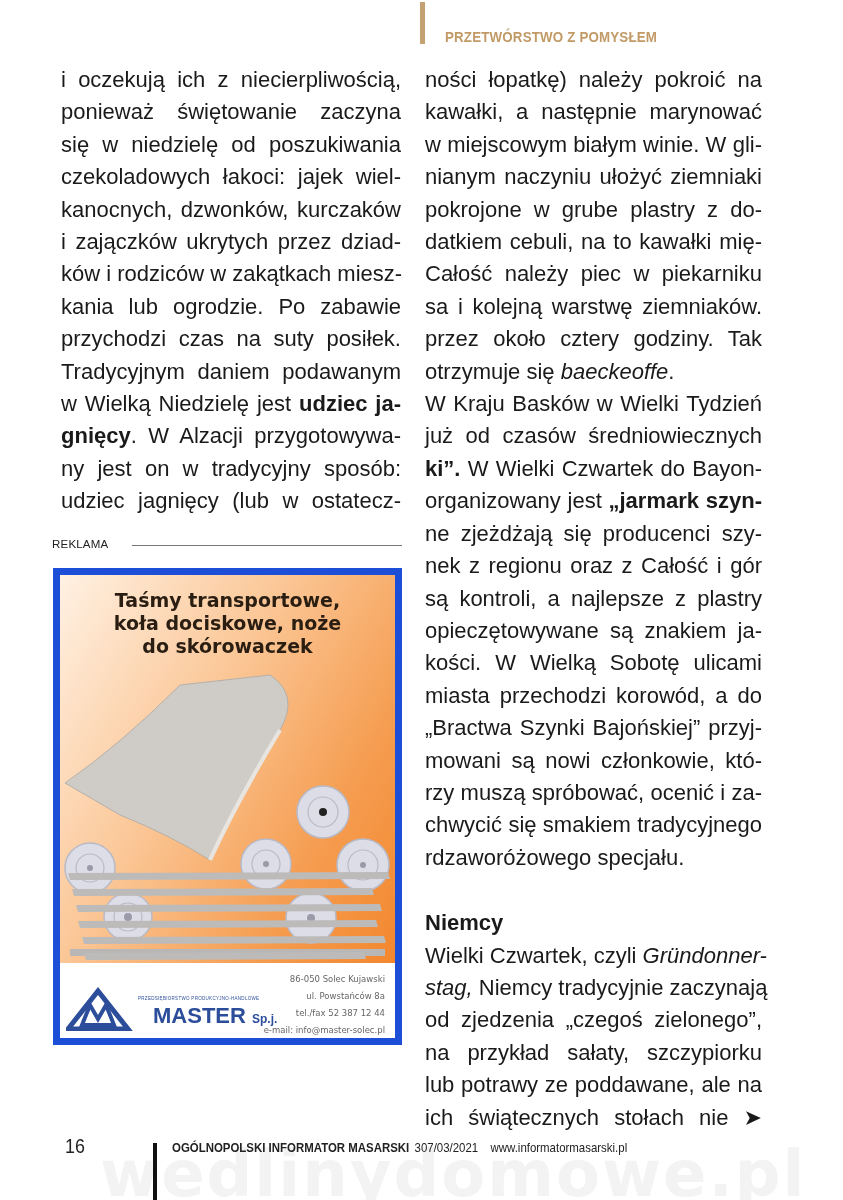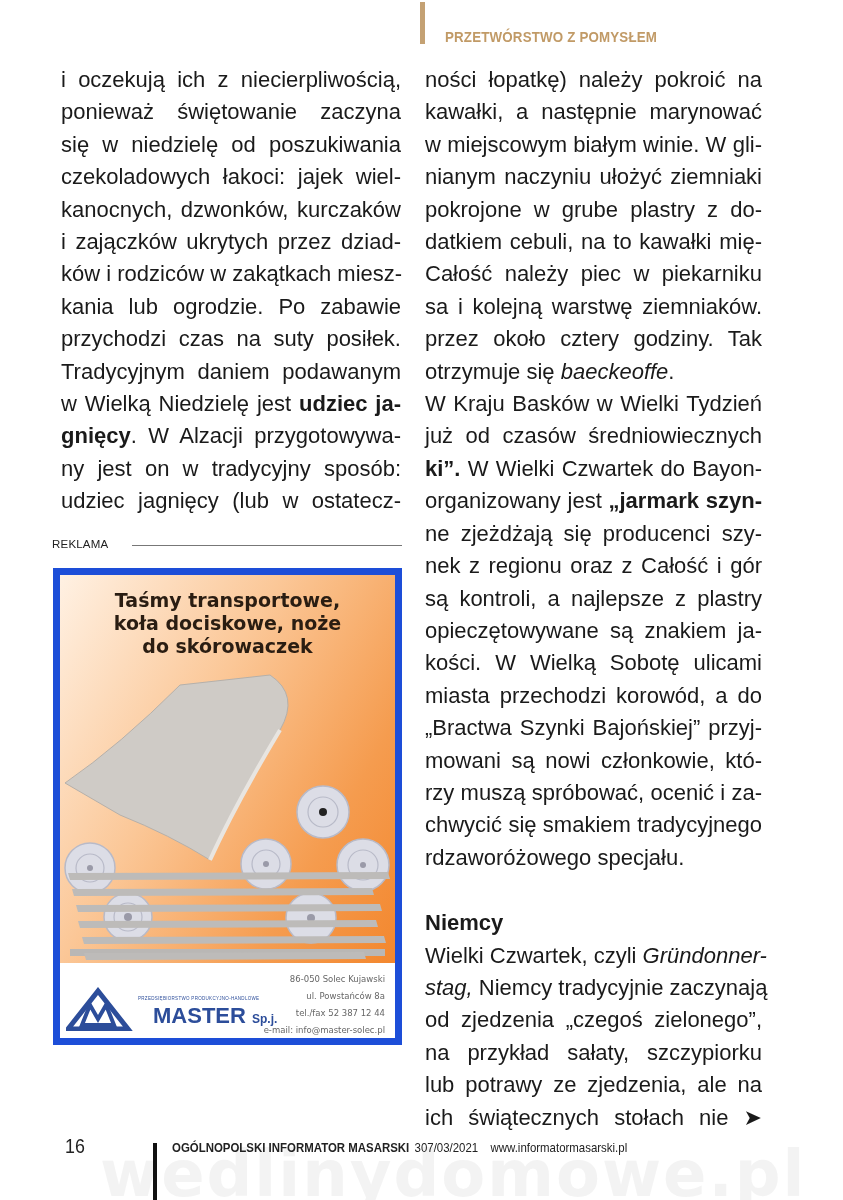--- a/index.html
+++ b/index.html
@@ -149,21 +149,21 @@
   <span class="line">mowani są nowi członkowie, któ-</span>
   <span class="line">rzy muszą spróbować, ocenić i za-</span>
   <span class="line">chwycić się smakiem tradycyjnego</span>
   <span class="line last">rdzaworóżowego specjału.</span>
   <span class="line last" style="height:33px"></span>
   <span class="line last heading">Niemcy</span>
   <span class="line"><span>Wielki Czwartek, czyli </span><i>Gründonner-</i></span>
   <span class="line"><i>stag,</i><span> Niemcy tradycyjnie zaczynają</span></span>
   <span class="line">od zjedzenia „czegoś zielonego”,</span>
   <span class="line">na przykład sałaty, szczypiorku</span>
-  <span class="line">lub potrawy ze zjedzenia, ale na</span>
+  <span class="line">lub potrawy ze poddawane, ale na</span>
   <span class="line"><span>ich świątecznych stołach nie</span> <span>➤</span></span>
 </div>
 
 <div class="watermark">wedlinydomowe.pl</div>
 
 <div class="footer-num">16</div>
 <div class="footer-bar"></div>
 <div class="footer-pub"><b>OGÓLNOPOLSKI INFORMATOR MASARSKI</b><span>307/03/2021</span><span class="url">www.informatormasarski.pl</span></div>
 
 </body></html>

